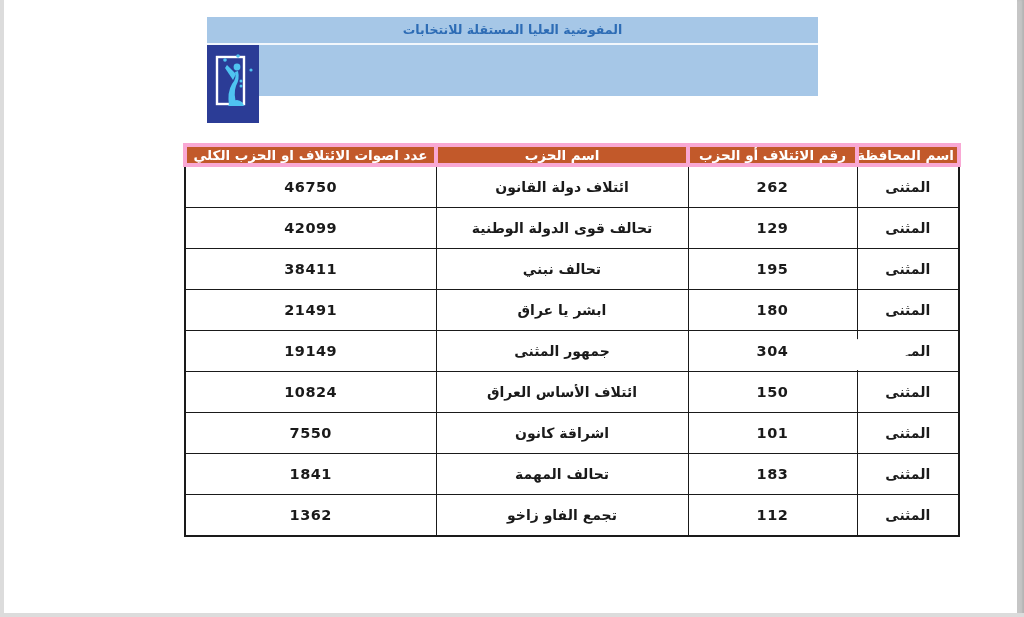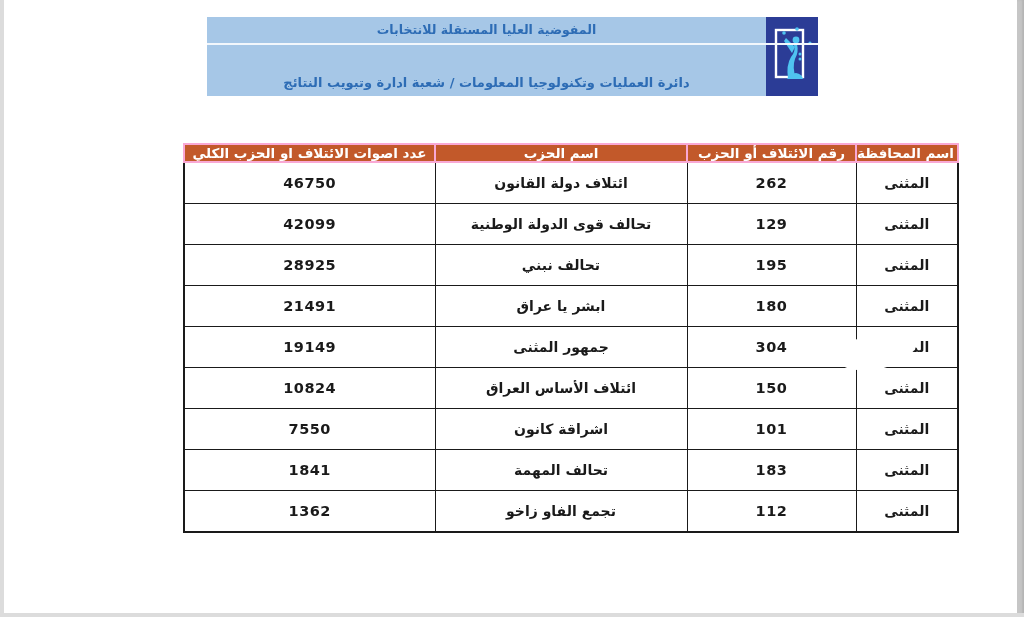--- a/index.html
+++ b/index.html
@@ -11,21 +11,21 @@
     position: relative;
   }
   
   .edge-left  { position:absolute; left:0; top:0; width:4px; height:100%; background:#dcdcdc; }
   .edge-right { position:absolute; right:0; top:0; width:7px; height:100%; background:#c6c6c6; box-shadow:inset -2px 0 2px #b5b5b5; }
   .edge-bottom{ position:absolute; left:0; bottom:0; width:100%; height:4px; background:#dcdcdc; }
 
   
   .banner {
     position:absolute; left:207px; top:17px; width:611px; height:79px;
-    background:#a6c7e7; display:flex; flex-direction:row;
+    background:#a6c7e7; display:flex; flex-direction:column;
   }
   .banner-text {
     flex:1; direction:rtl; text-align:center;
     display:flex; flex-direction:column; justify-content:space-between;
     padding:3px 10px 4px 10px;
   }
   .banner-line1 { color:#2d6cb5; font-size:12.5px; font-weight:bold; line-height:20px; }
   .banner-line2 { color:#2d6cb5; font-size:13px;  font-weight:bold; line-height:18px; margin-top:3px; }
   .banner-line3 { color:#1e3f72; font-size:17.5px; font-weight:bold; line-height:24px; }
   .banner-sep {
@@ -40,21 +40,21 @@
     border-collapse:collapse; table-layout:fixed;
     direction:rtl;
   }
   .results-table col.c-gov   { width:102px; }
   .results-table col.c-num   { width:169px; }
   .results-table col.c-party { width:252px; }
   .results-table col.c-votes { width:251px; }
   .results-table th {
     background:#c2592a; color:#ffffff;
     font-size:13.5px; font-weight:bold;
-    height:14px; border:2px solid #f9a8d4;
+    height:14px; border:4px solid #f9a8d4;
     padding:0 3px; white-space:nowrap; overflow:hidden;
   }
   .results-table td {
     height:24px; border:1.5px solid #1a1a1a;
     text-align:center; color:#1a1a1a;
     font-size:14px; font-weight:bold;
     padding:12px 3px; white-space:nowrap; overflow:hidden;
   }
   .results-table { border:2px solid #1a1a1a; }
   td.votes-cell { font-size:14.5px; letter-spacing:0.5px; }
@@ -75,21 +75,20 @@
 <body>
 
 <div class="edge-left"></div>
 <div class="edge-right"></div>
 <div class="edge-bottom"></div>
 
 <div class="banner">
   <div class="banner-sep"></div>
   <div class="banner-text">
     <div class="banner-line1">المفوضية العليا المستقلة للانتخابات</div>
-    <div class="banner-line2">دائرة العمليات وتكنولوجيا المعلومات / شعبة ادارة وتبويب النتائج</div>
   </div>
   <div class="logo-box">
     <svg width="52" height="79" viewBox="0 0 52 79" xmlns="http://www.w3.org/2000/svg">
       <rect x="0" y="0" width="52" height="79" fill="#2b3c96"></rect>
       <rect x="10" y="13" width="27" height="47" fill="none" stroke="#ffffff" stroke-width="2.4"></rect>
 
       <path d="M22,62 Q20,48 25,40 Q30,34 28,28 L31,27 Q33,35 29,42 Q26,50 30,62 Z" fill="#4fc3f0"></path>
       <path d="M21,62 Q24,56 30,56 Q36,57 37,62 Z" fill="#4fc3f0"></path>
       <path d="M26,36 L18,24 L20,21 L29,30 Z" fill="#4fc3f0"></path>
       <circle cx="30" cy="23" r="3.4" fill="#4fc3f0"></circle>
@@ -127,21 +126,21 @@
       <tr>
         <td>المثنى</td>
         <td class="votes-cell">129</td>
         <td>تحالف قوى الدولة الوطنية</td>
         <td class="votes-cell">42099</td>
       </tr>
       <tr>
         <td>المثنى</td>
         <td class="votes-cell">195</td>
         <td>تحالف نبني</td>
-        <td class="votes-cell">28925</td>
+        <td class="votes-cell">38411</td>
       </tr>
       <tr>
         <td>المثنى</td>
         <td class="votes-cell">180</td>
         <td>ابشر يا عراق</td>
         <td class="votes-cell">21491</td>
       </tr>
       <tr>
         <td>المثنى</td>
         <td class="votes-cell">304</td>

